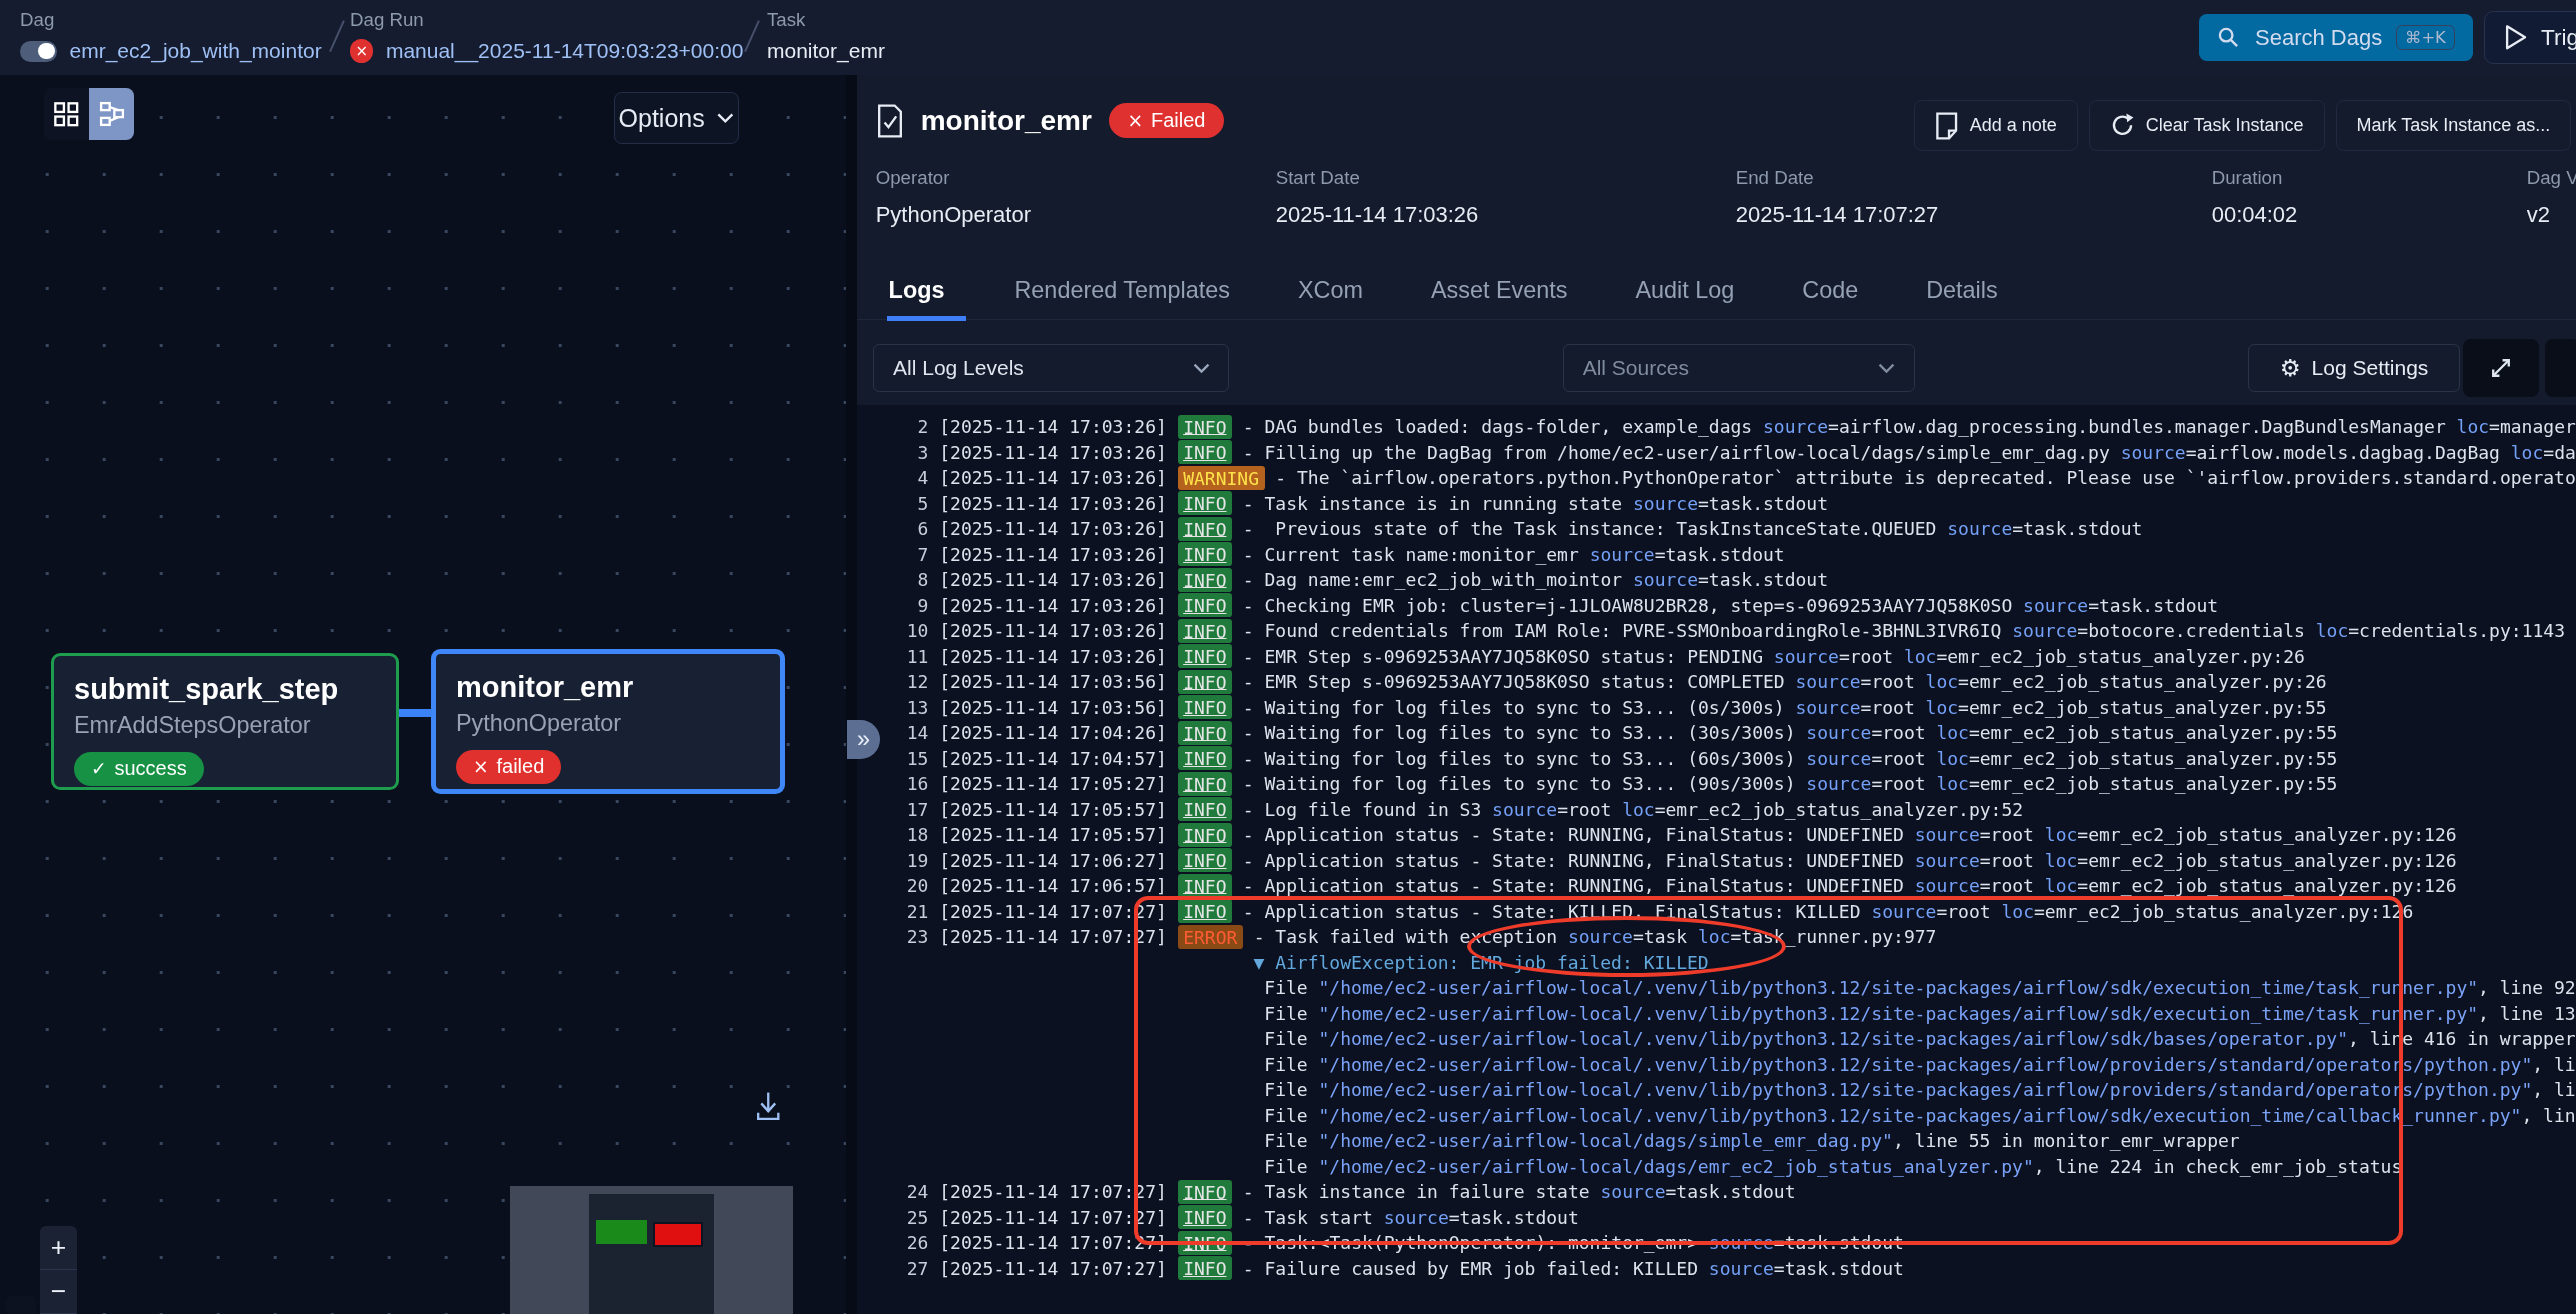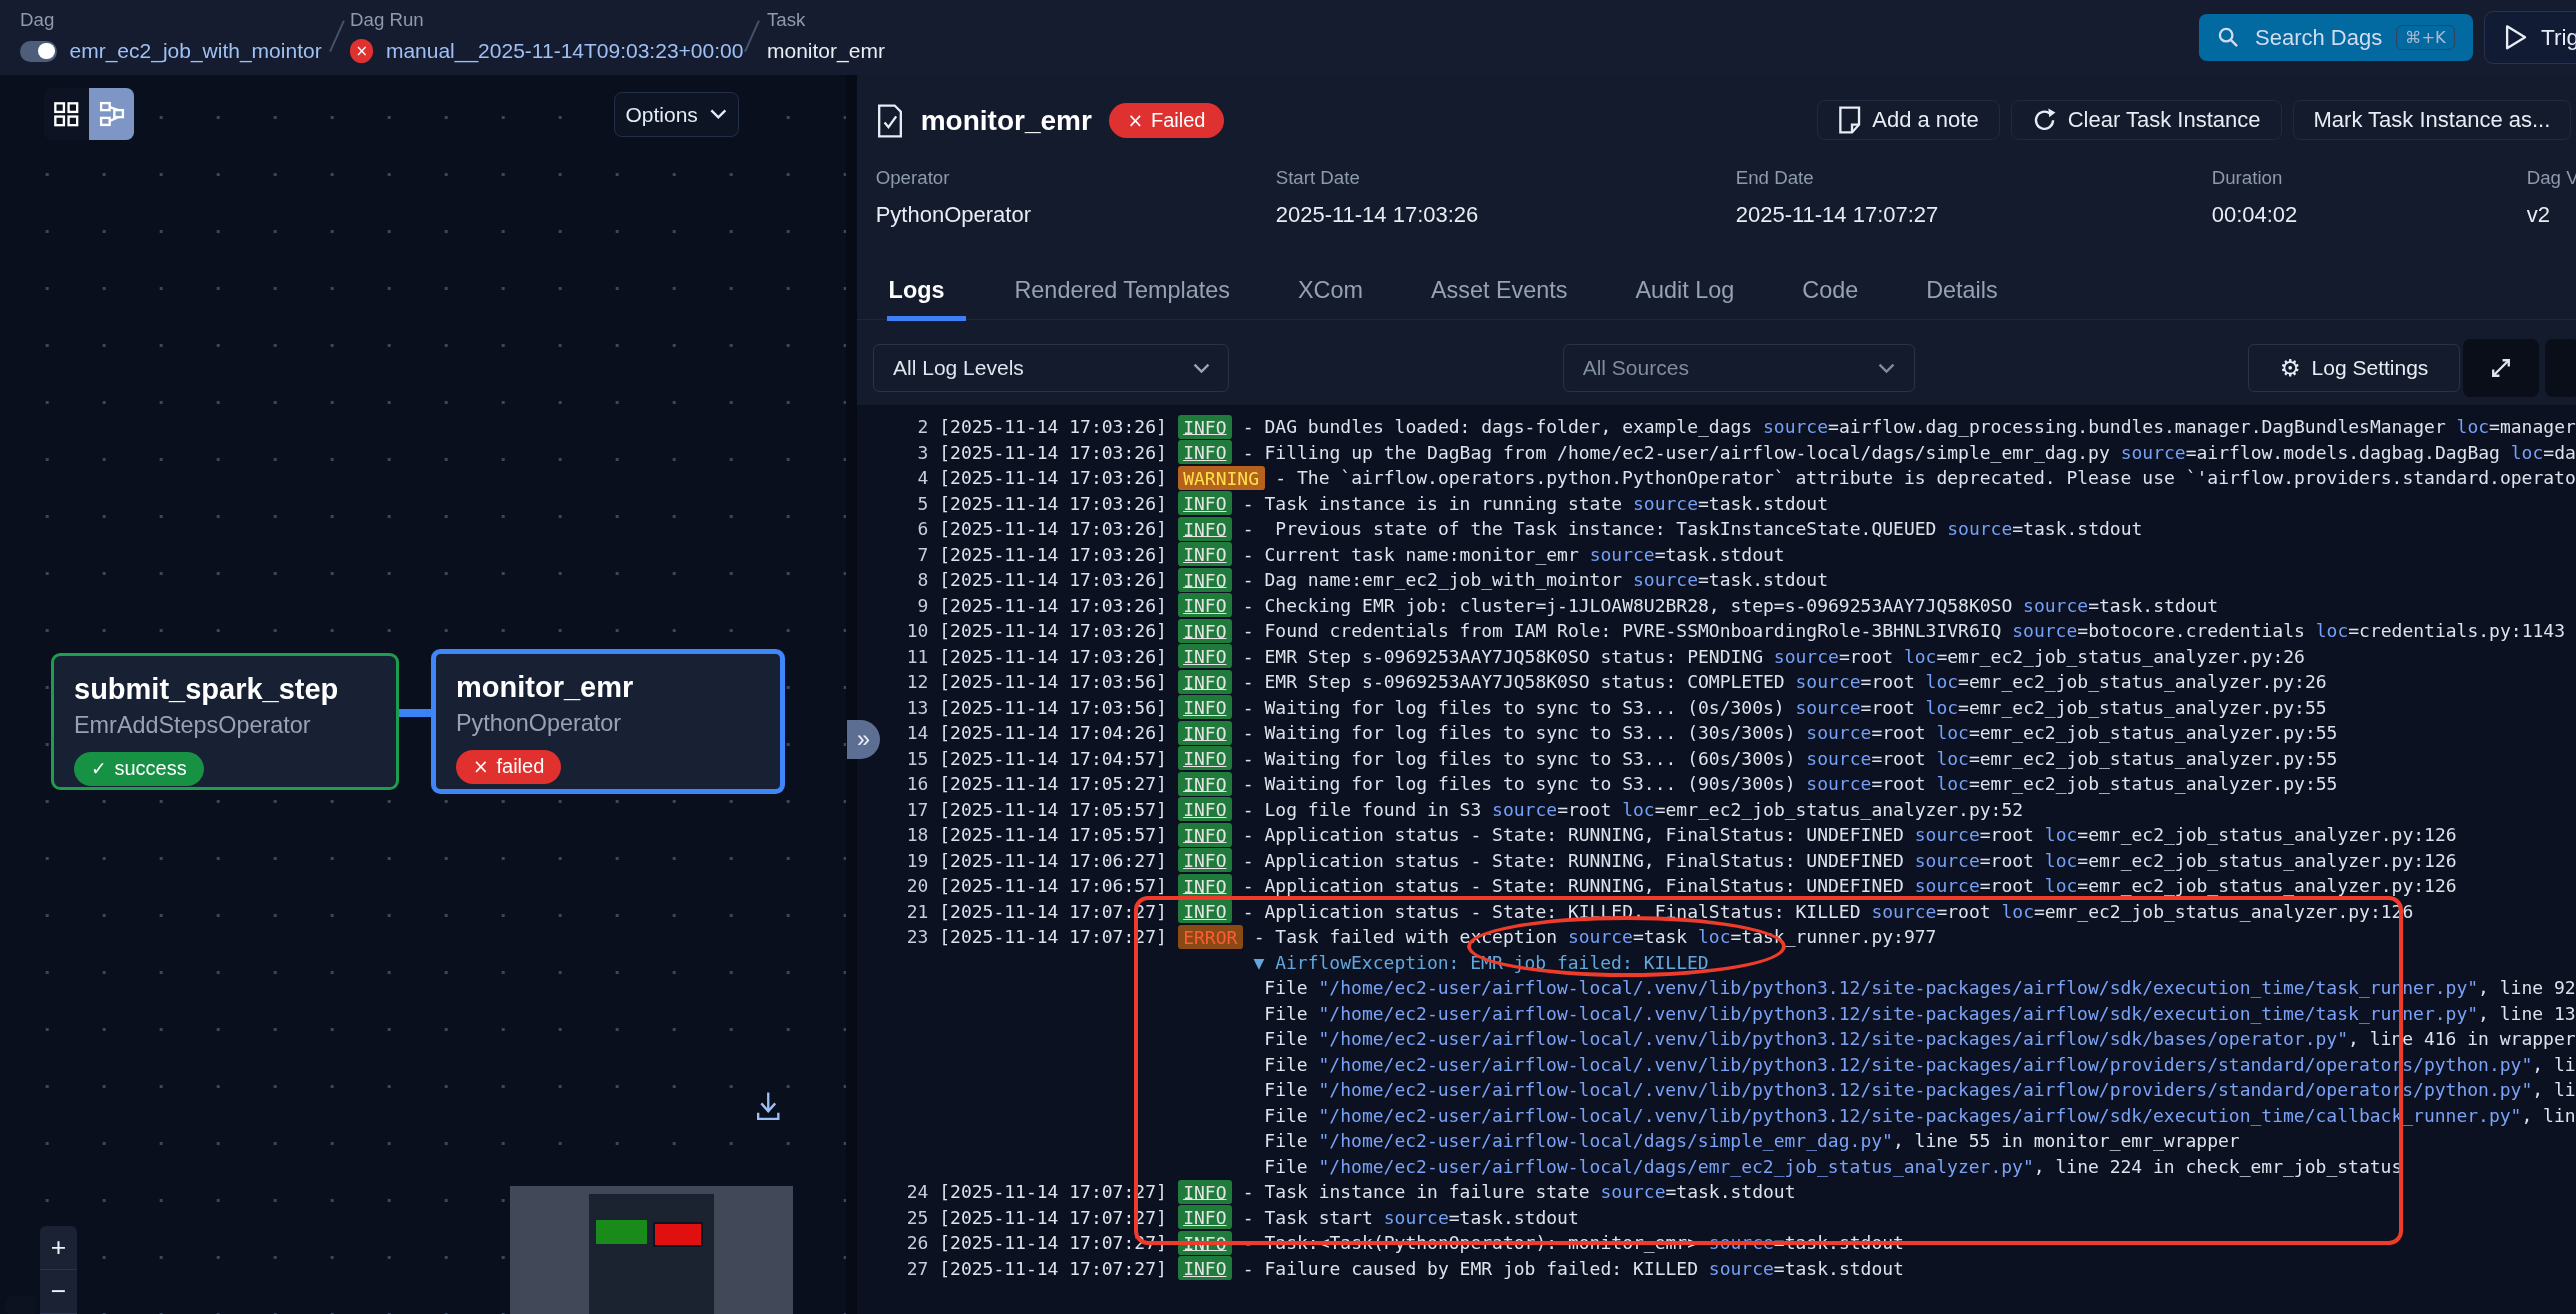--- a/index.html
+++ b/index.html
@@ -22,21 +22,21 @@
   .kbd { font-family:"DejaVu Sans",sans-serif; font-size:16.4px; color:#aeb9cf; border:0.8px solid #33415f; border-radius:6.2px; padding:2.3px 7.8px; }
   .trigger-btn { position:absolute; left:2484px; top:11px; width:148px; height:53px; background:#111b33; border:0.8px solid #28334f; border-radius:9.3px; display:flex; align-items:center; gap:14px; padding:0 18.7px; font-size:22.6px; color:#e8edf5; }
 
   
   .graph-panel { position:absolute; left:0; top:75px; width:846px; height:1240px; background:#0a0f1d;
     background-image:radial-gradient(circle, #39465f 1.9px, transparent 2px); background-size:57px 57px; background-position:18.7px 14px; }
   .view-toggle { position:absolute; left:44px; top:13.2px; width:90px; height:52px; border-radius:7.8px; overflow:hidden; display:flex; }
   .view-toggle .cell { width:45px; height:52px; display:flex; align-items:center; justify-content:center; }
   .cell.grid { background:#0d1322; }
   .cell.graph { background:#7e96c6; }
-  .options-btn { position:absolute; left:614px; top:17px; width:125px; height:45px; background:#0d1424; border:0.8px solid #242e48; border-radius:7.8px; display:flex; align-items:center; justify-content:center; gap:11px; font-size:21px; color:#e6ebf4; }
+  .options-btn { position:absolute; left:614px; top:17px; width:125px; height:52px; background:#0d1424; border:0.8px solid #242e48; border-radius:7.8px; display:flex; align-items:center; justify-content:center; gap:11px; font-size:25px; color:#e6ebf4; }
 
   .edge { position:absolute; left:399px; top:634px; width:33px; height:7.8px; background:#3b82f6; }
   .node { position:absolute; background:#182133; border-radius:9.3px; padding:17px 20px; }
   .node.n1 { left:51px; top:578px; width:348px; height:137px; border:3.9px solid #1f9d4e; }
   .node.n2 { left:431px; top:574px; width:354px; height:145px; border:5.5px solid #3f86f8; }
   .node .ttl { font-size:29px; font-weight:bold; color:#ffffff; }
   .node .op { font-size:23.4px; color:#98a2b3; margin-top:6.2px; }
   .state-pill { display:inline-flex; align-items:center; gap:7.8px; margin-top:12.5px; border-radius:778px; padding:5.5px 17px; font-size:20px; color:#fff; }
   .state-pill.success { background:#179144; }
   .state-pill.failed { background:#e0312e; }
@@ -54,21 +54,21 @@
   
   .divider { position:absolute; left:846px; top:75px; width:11px; height:1240px; background:#070b16; }
   .panel-handle { position:absolute; left:847px; top:720px; width:33px; height:39px; background:#5c6f93; border-radius:0 19.5px 19.5px 0; display:flex; align-items:center; justify-content:center; color:#e8eef7; font-size:23.4px; z-index:6; }
 
   
   .right-panel { position:absolute; left:857px; top:75px; width:1719px; height:1240px; background:#141b2c; }
   .ti-header { position:absolute; left:18.7px; top:28px; display:flex; align-items:center; gap:17px; }
   .ti-title { font-size:28px; font-weight:bold; color:#ffffff; }
   .badge-failed { display:inline-flex; align-items:center; gap:7.8px; background:#e03131; border-radius:778px; padding:6.2px 18.7px; font-size:20px; color:#fff; }
   .actions { position:absolute; right:4.7px; top:25px; display:flex; gap:11px; }
-  .act-btn { display:flex; align-items:center; gap:11px; height:40px; padding:0 20px; border:0.8px solid #1f2940; border-radius:7.8px; font-size:22px; color:#e8edf5; background:transparent; white-space:nowrap; }
+  .act-btn { display:flex; align-items:center; gap:11px; height:51px; padding:0 20px; border:0.8px solid #1f2940; border-radius:7.8px; font-size:18px; color:#e8edf5; background:transparent; white-space:nowrap; }
 
   .meta { position:absolute; left:18.7px; top:92px; width:1701px; }
   .meta .col { position:absolute; top:0; }
   .meta .lab { font-size:18.7px; color:#8d99ad; }
   .meta .val { font-size:22px; color:#e8edf5; margin-top:12.5px; white-space:nowrap; }
 
   .tabs { position:absolute; left:0; top:187px; width:2025px; height:58px; border-bottom:1.6px solid #1e2639; display:flex; padding-left:30px;gap:28px; }
   .tab { position:relative; display:flex; align-items:center; padding:0 20px; font-size:23.4px; color:#95a1b4; }
   .tab:first-child { padding-left:1.6px; padding-right:22px; }
   .tab.active { color:#ffffff; font-weight:bold; }

